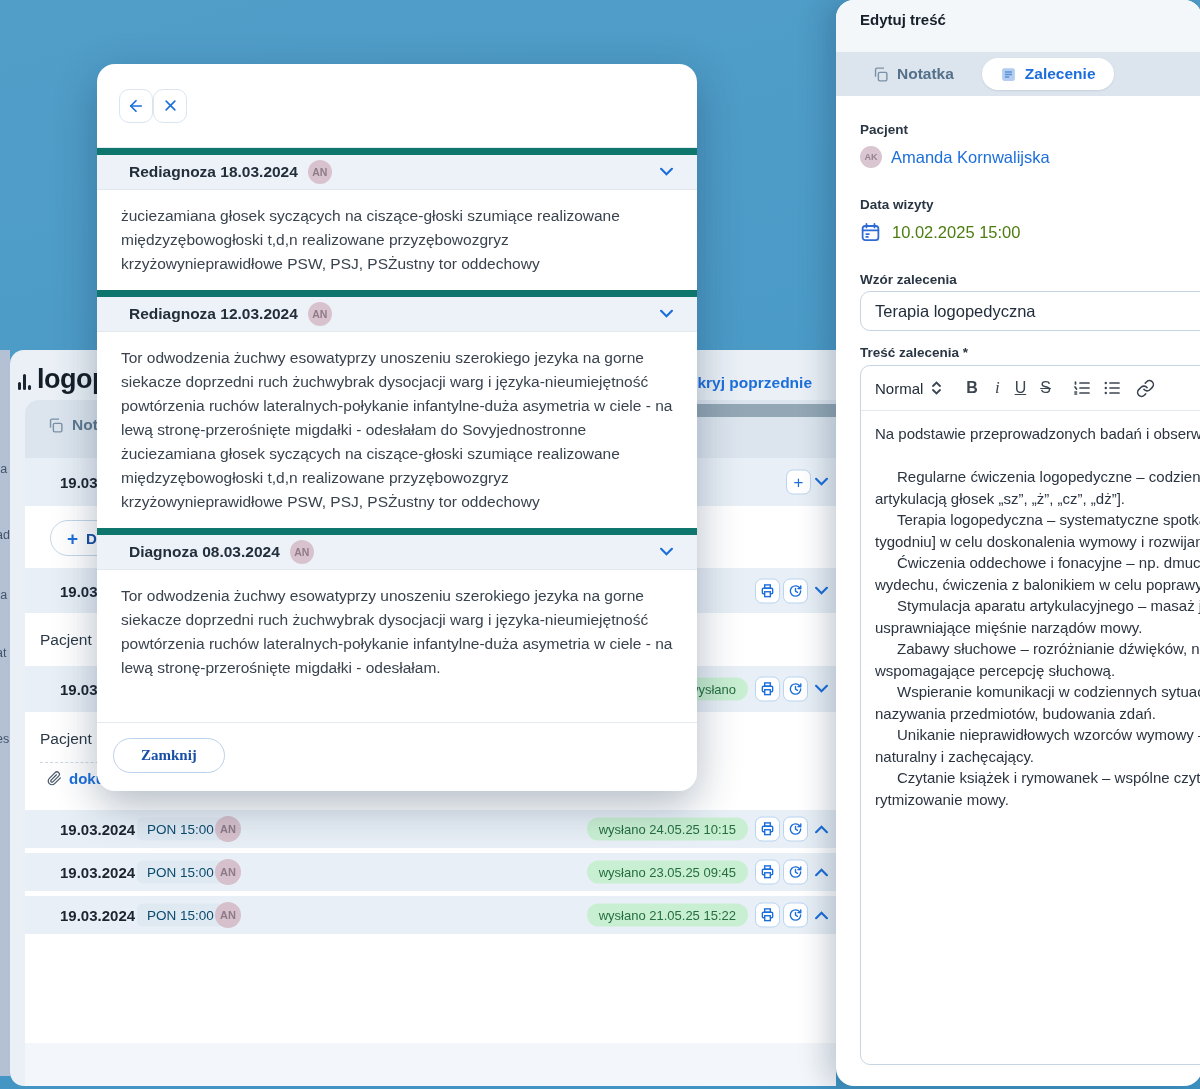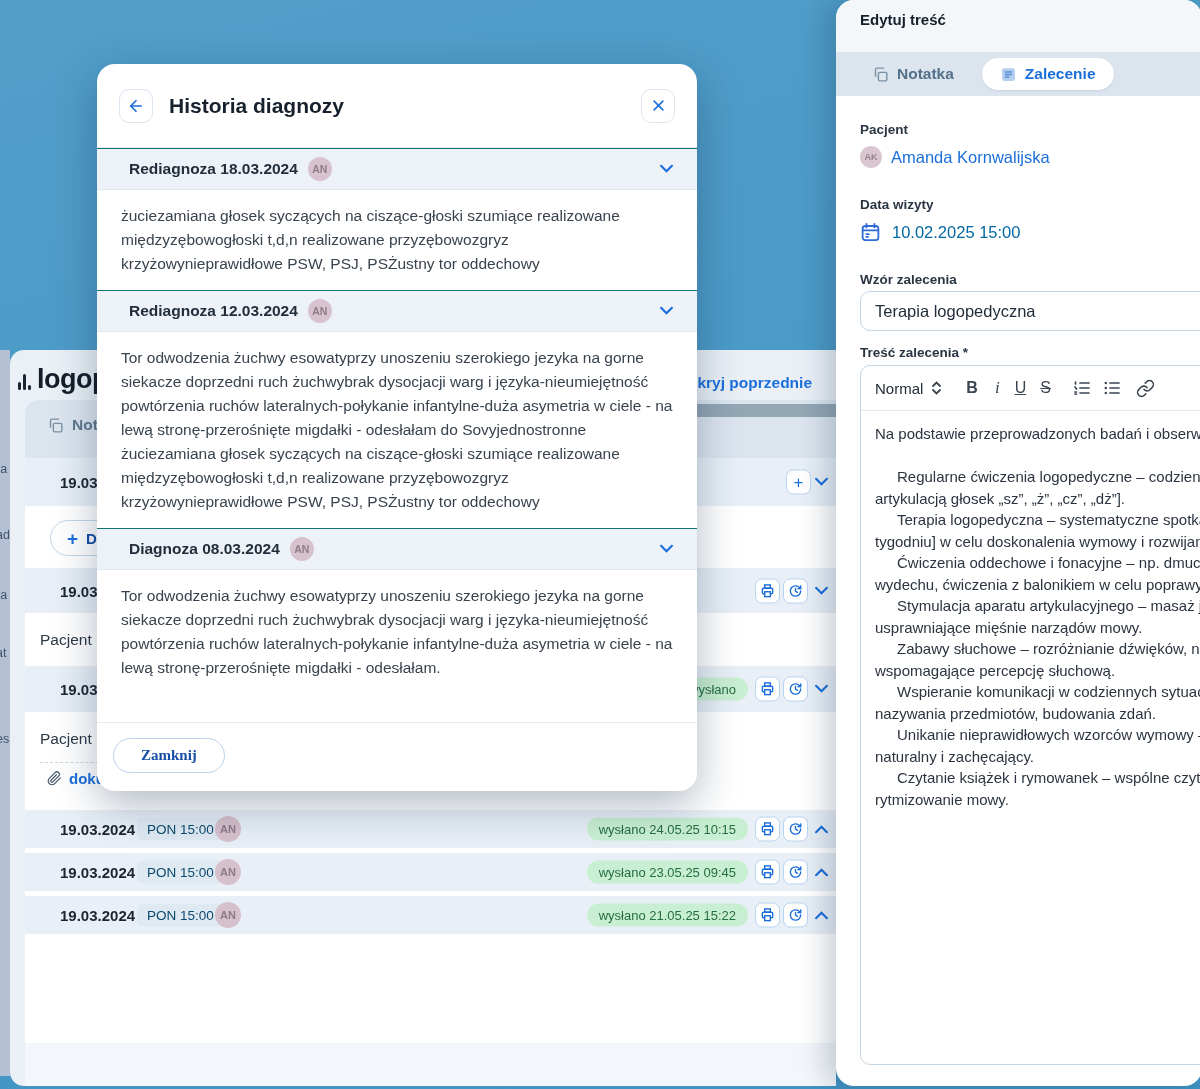--- a/index.html
+++ b/index.html
@@ -52,21 +52,21 @@
 
   
   #modal { left:97px; top:64px; width:600px; background:#fff; border-radius:18px; z-index:20;
            box-shadow:0 14px 44px rgba(15,40,70,.32); overflow:hidden; }
   #modal-head { height:84px; display:flex; align-items:center; padding:0 22px; border-bottom:1px solid #e4eaf1; }
   .sqbtn { width:34px; height:34px; border:1px solid #dbe5f0; border-radius:10px; background:#fff;
            display:flex; align-items:center; justify-content:center; flex:0 0 auto; }
   #modal-title { font-size:21px; font-weight:700; color:#17212e; margin-left:16px; flex:1; }
   .sec-head { position:relative; background:#edf2f8; border-bottom:1px solid #e1e8f0;
               height:42px; display:flex; align-items:center; padding:0 24px; gap:10px; }
-  section + section .sec-head, section .sec-head { border-top:1px solid #0f766e;padding-left:32px; }
+  section + section .sec-head, section .sec-head { border-top:7px solid #0f766e;padding-left:32px; }
   .sec-title { font-size:15.5px; font-weight:700; color:#232e3b; }
   .avatar-sm { width:24px; height:24px; border-radius:50%; background:#d8c2cd; color:#8f7c89;
                font-size:10.5px; font-weight:700; display:flex; align-items:center; justify-content:center; }
   .sec-chev { position:absolute; right:24px; top:50%; transform:translateY(-50%); }
   .sec-body { padding:14px 24px; font-size:15.5px; line-height:24px; color:#39434e; background:#fff; }
   section:last-of-type .sec-body { padding-bottom:42px; }
   #modal-foot { border-top:1px solid #e4eaf1; padding:15px 16px 18px; }
   #close-modal-btn { border:1.5px solid #bcd1ea; border-radius:20px; background:#fff;
     padding:8px 27px; color:#174ea6; font-weight:700; font-size:15px; font-family:Liberation Serif, serif; }
 
@@ -78,21 +78,21 @@
   #drawer-tabs { position:absolute; left:0; top:52px; right:0; height:44px; background:#dce5ee;
                  display:flex; align-items:center; padding-left:36px; gap:28px; }
   .dtab { display:flex; align-items:center; gap:8px; font-size:15.5px; font-weight:700; color:#54708a; }
   .dtab.active { background:#fff; color:#1c6fdb; border-radius:17px; padding:7px 18px;
                  box-shadow:0 1px 2px rgba(20,40,70,.10); }
   .flabel { position:absolute; left:24px; font-size:13.5px; font-weight:600; color:#2a3643; }
   .frow { position:absolute; left:24px; display:flex; align-items:center; }
   .avatar-xs { width:22px; height:22px; border-radius:50%; background:#d9c6d0; color:#95828f;
                font-size:9px; font-weight:700; display:flex; align-items:center; justify-content:center; }
   #patient-name { color:#1c6fdb; font-size:16.5px; margin-left:9px; }
-  #visit-value { color:#0369a1; font-size:16.5px; margin-left:11px; }
+  #visit-value { color:#4d7c0f; font-size:16.5px; margin-left:11px; }
   #template-input { position:absolute; left:24px; top:291px; width:380px; height:40px;
     border:1px solid #c7d5e2; border-radius:10px; display:flex; align-items:center; padding-left:14px;
     font-size:16.5px; color:#222e3c; background:#fff; }
   #editor { position:absolute; left:24px; top:365px; width:380px; height:700px;
             border:1px solid #c7d5e2; border-radius:10px; background:#fff; overflow:hidden; }
   #ed-toolbar { height:45px; border-bottom:1px solid #e2e9f0; display:flex; align-items:center; padding:0 14px; }
   .tbtn { display:flex; align-items:center; justify-content:center; color:#3c4652; background:none; border:none; }
   #style-name { font-size:15px; color:#222c38; }
   .tb-b { font-weight:700; font-size:16px; margin-left:24px; }
   .tb-i { font-style:italic; font-family:"Liberation Serif", serif; font-size:17px; margin-left:17px; }
@@ -304,21 +304,20 @@
 </div>
 
 <div class="abs" id="modal">
   <div id="modal-head">
     <button class="sqbtn">
       <svg width="18" height="18" viewBox="0 0 24 24" fill="none" stroke="#1c6fdb" stroke-width="2.3" stroke-linecap="round" stroke-linejoin="round">
           <line x1="19" y1="12" x2="5" y2="12"></line>
           <polyline points="12 19 5 12 12 5"></polyline>
         </svg>
     </button>
-    <div id="modal-title">Historia diagnozy</div>
     <button class="sqbtn">
       <svg width="15" height="15" viewBox="0 0 24 24" fill="none" stroke="#1c6fdb" stroke-width="2.6" stroke-linecap="round">
           <line x1="5" y1="5" x2="19" y2="19"></line>
           <line x1="19" y1="5" x2="5" y2="19"></line>
         </svg>
     </button>
   </div>
 
   <div>
 

